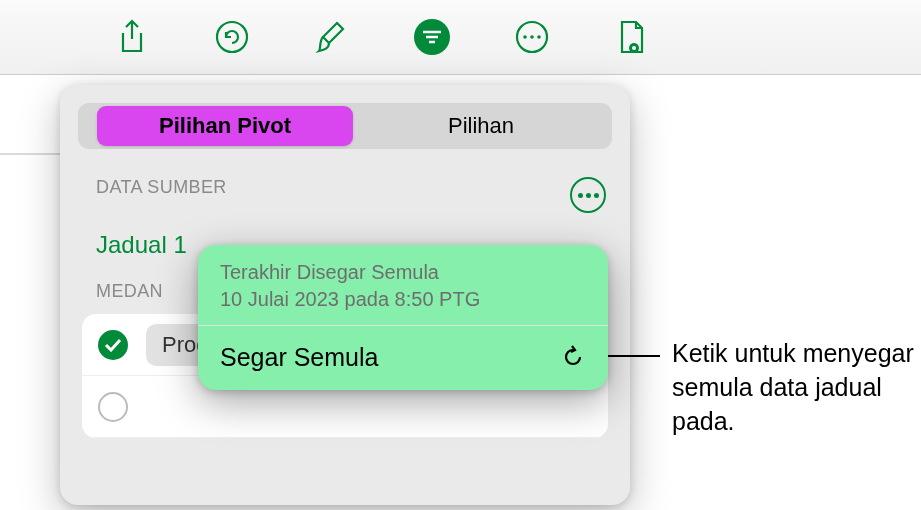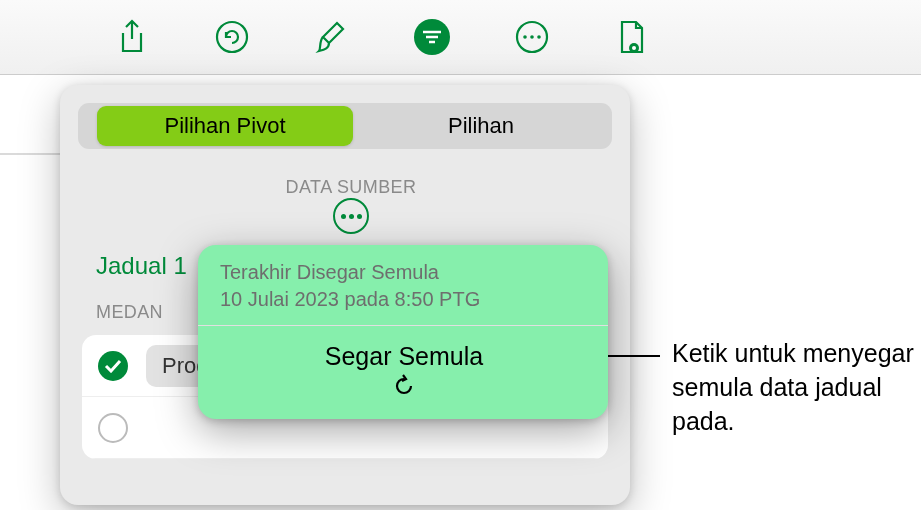--- a/index.html
+++ b/index.html
@@ -86,31 +86,29 @@
       display: flex;
       align-items: center;
       justify-content: center;
       font-size: 22px;
       font-weight: 500;
       color: #000;
       border-radius: 9px;
       cursor: pointer;
     }
     .seg-item.selected {
-      background: #84cc16;
-      font-weight: 400;
+      background: #d946ef;
+      font-weight: 700;
       box-shadow: 0 1px 3px rgba(0,0,0,0.15);
       margin-left: 16px;
     }
     .section-header {
       display: flex;
       justify-content: space-between;
-      align-items: center;
       padding: 10px 6px 10px 18px;
-      flex-direction: column;
     }
     .section-title {
       font-size: 18px;
       color: #8a8a8a;
       letter-spacing: 0.4px;
     }
     .more-circle {
       width: 36px; height: 36px;
       border: 2.5px solid #008a3a;
       border-radius: 50%;
@@ -186,21 +184,20 @@
       font-size: 20px;
       color: #6e6e6e;
       line-height: 1.35;
     }
     .refresh-action {
       display: flex;
       align-items: center;
       justify-content: space-between;
       padding: 16px 20px 18px 22px;
       cursor: pointer;
-      flex-direction: column;
     }
     .refresh-action-label {
       font-size: 25px;
       color: #000;
     }
     .refresh-icon-wrap {
       width: 30px; height: 30px;
       display: flex; align-items: center; justify-content: center;
     }
     .callout-line {

